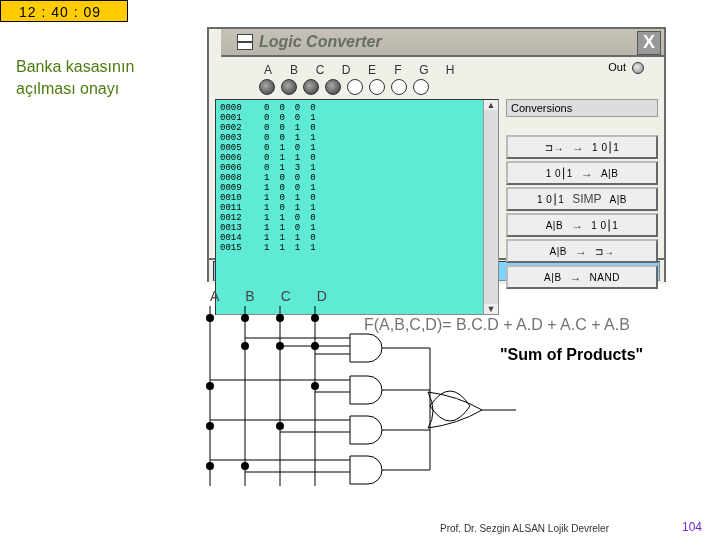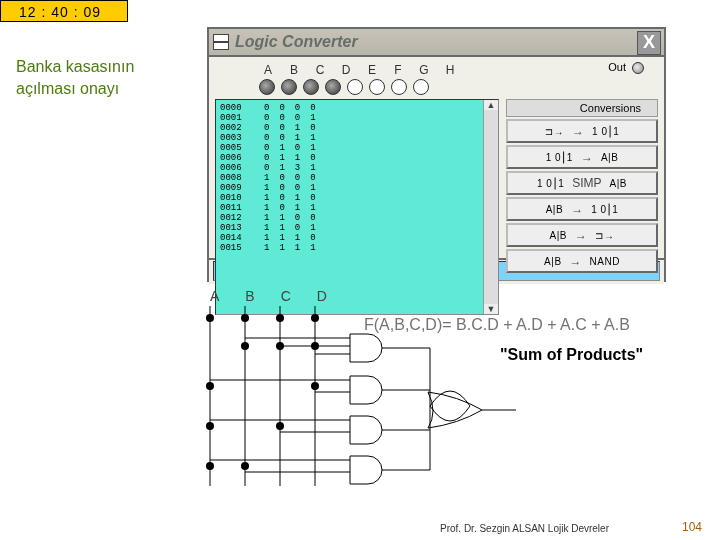--- a/index.html
+++ b/index.html
@@ -3,21 +3,21 @@
 <meta charset="utf-8">
 <style>
   html, body { margin:0; padding:0; }
   body { width:720px; height:540px; background:#fff; font-family:Arial, sans-serif; position:relative; overflow:hidden; }
 
   .timer { position:absolute; left:0; top:0; width:128px; height:22px; background:#ffcc00; border:1px solid #000; font:14px/22px Arial; padding:0 18px; box-sizing:border-box; letter-spacing:1px; }
 
   .caption { position:absolute; left:16px; top:56px; width:170px; font:16px/22px Arial; color:#4d7c0f; }
 
   .lc-window { position:absolute; left:207px; top:27px; width:459px; height:255px; border:2px solid #6a6a6a; box-sizing:border-box; background:#f0efe8; }
-  .lc-titlebar { height:26px; background:linear-gradient(#c7c2b8,#b9b5ab); display:flex; align-items:center; padding:0 4px; gap:6px; border-bottom:2px solid #6a6a6a; position:relative; }
+  .lc-titlebar { height:26px; background:linear-gradient(#c7c2b8,#b9b5ab); display:flex; align-items:center; padding:0 16px; gap:6px; border-bottom:2px solid #6a6a6a; position:relative;margin-left:12px; }
   .lc-sys { width:14px; height:14px; border:1px solid #444; background:#fff; display:inline-block; position:relative; }
   .lc-sys::after { content:""; position:absolute; left:0; right:0; top:6px; height:2px; background:#444; }
   .lc-title { font:italic 700 16px Arial; color:#666f66; }
   .lc-close { position:absolute; right:3px; top:2px; width:22px; height:22px; background:#999; color:#fff; font:700 18px/20px Arial; text-align:center; border:1px solid #555; }
   .lc-body { position:relative; height:calc(100% - 26px - 24px); }
   .lc-hdr { position:absolute; left:50px; top:6px; display:flex; gap:8px; }
   .lc-colhdr { width:18px; text-align:center; font:12px Arial; color:#333; }
   .lc-bulbs { position:absolute; left:50px; top:22px; display:flex; gap:6px; }
   .lc-bulb { width:14px; height:14px; border-radius:50%; border:1px solid #333; background:radial-gradient(circle at 40% 40%,#aaa,#333); }
   .lc-bulb.off { background:#fff; }
@@ -28,36 +28,36 @@
   .lc-truth .row { display:flex; }
   .lc-truth .idx { width:38px; }
   .lc-truth .bits { letter-spacing:10px; padding-left:6px; }
   .lc-truth .gap { flex:1; }
   .lc-truth .outv { width:10px; }
   .lc-scroll { position:absolute; right:0; top:0; bottom:0; width:14px; background:#ddd; border-left:1px solid #999; }
   .lc-scroll::before { content:"▲"; position:absolute; top:0; left:0; right:0; text-align:center; font:9px Arial; color:#444; background:#eee; }
   .lc-scroll::after { content:"▼"; position:absolute; bottom:0; left:0; right:0; text-align:center; font:9px Arial; color:#444; background:#eee; }
 
   .lc-convs { position:absolute; right:6px; top:42px; width:152px; }
-  .lc-convs-title { font:11px Arial; text-align:right; background:#ddd; border:1px solid #999; padding:2px 16px; margin-bottom:2px; }
+  .lc-convs-title { font:11px Arial; text-align:left; background:#ddd; border:1px solid #999; padding:2px 4px; margin-bottom:18px; }
   .lc-btn { height:20px; border:2px outset #bbb; background:#eee; margin-bottom:2px; display:flex; align-items:center; justify-content:center; gap:8px; font:9px Arial; }
   .lc-btn .arr { font:12px Arial; color:#444; }
   .lc-btn .fml { font:10px Arial; letter-spacing:0.5px; }
 
   .lc-expr { height:24px; border-top:2px solid #6a6a6a; background:#f0efe8; padding:0 4px; }
   .lc-expr input { width:100%; height:20px; font:12px "Courier New",monospace; border:1px inset #888; background:#7dd3fc; box-sizing:border-box; }
 
   .diagram { position:absolute; left:182px; top:288px; width:510px; height:208px; }
   .diagram-hdr { position:absolute; left:28px; top:0; display:flex; gap:26px; font:14px Arial; color:#444; }
 
   .eqn { position:absolute; left:364px; top:316px; font:16px Arial; color:#737373; }
   .sop { position:absolute; left:500px; top:346px; font:700 16px Arial; color:#000; }
 
   .footer { position:absolute; left:440px; bottom:6px; font:10px Arial; color:#333; }
-  .pagenum { position:absolute; right:18px; bottom:6px; font:12px Arial; color:#a16207; }
+  .pagenum { position:absolute; right:18px; bottom:6px; font:12px Arial; color:#6d28d9; }
 </style>
 </head>
 <body>
 
 <div class="timer">12  : 40 : 09</div>
 <div class="caption">Banka kasasının açılması onayı</div>
 
 <div class="lc-window">
   <div class="lc-titlebar">
     <span class="lc-sys"></span>

